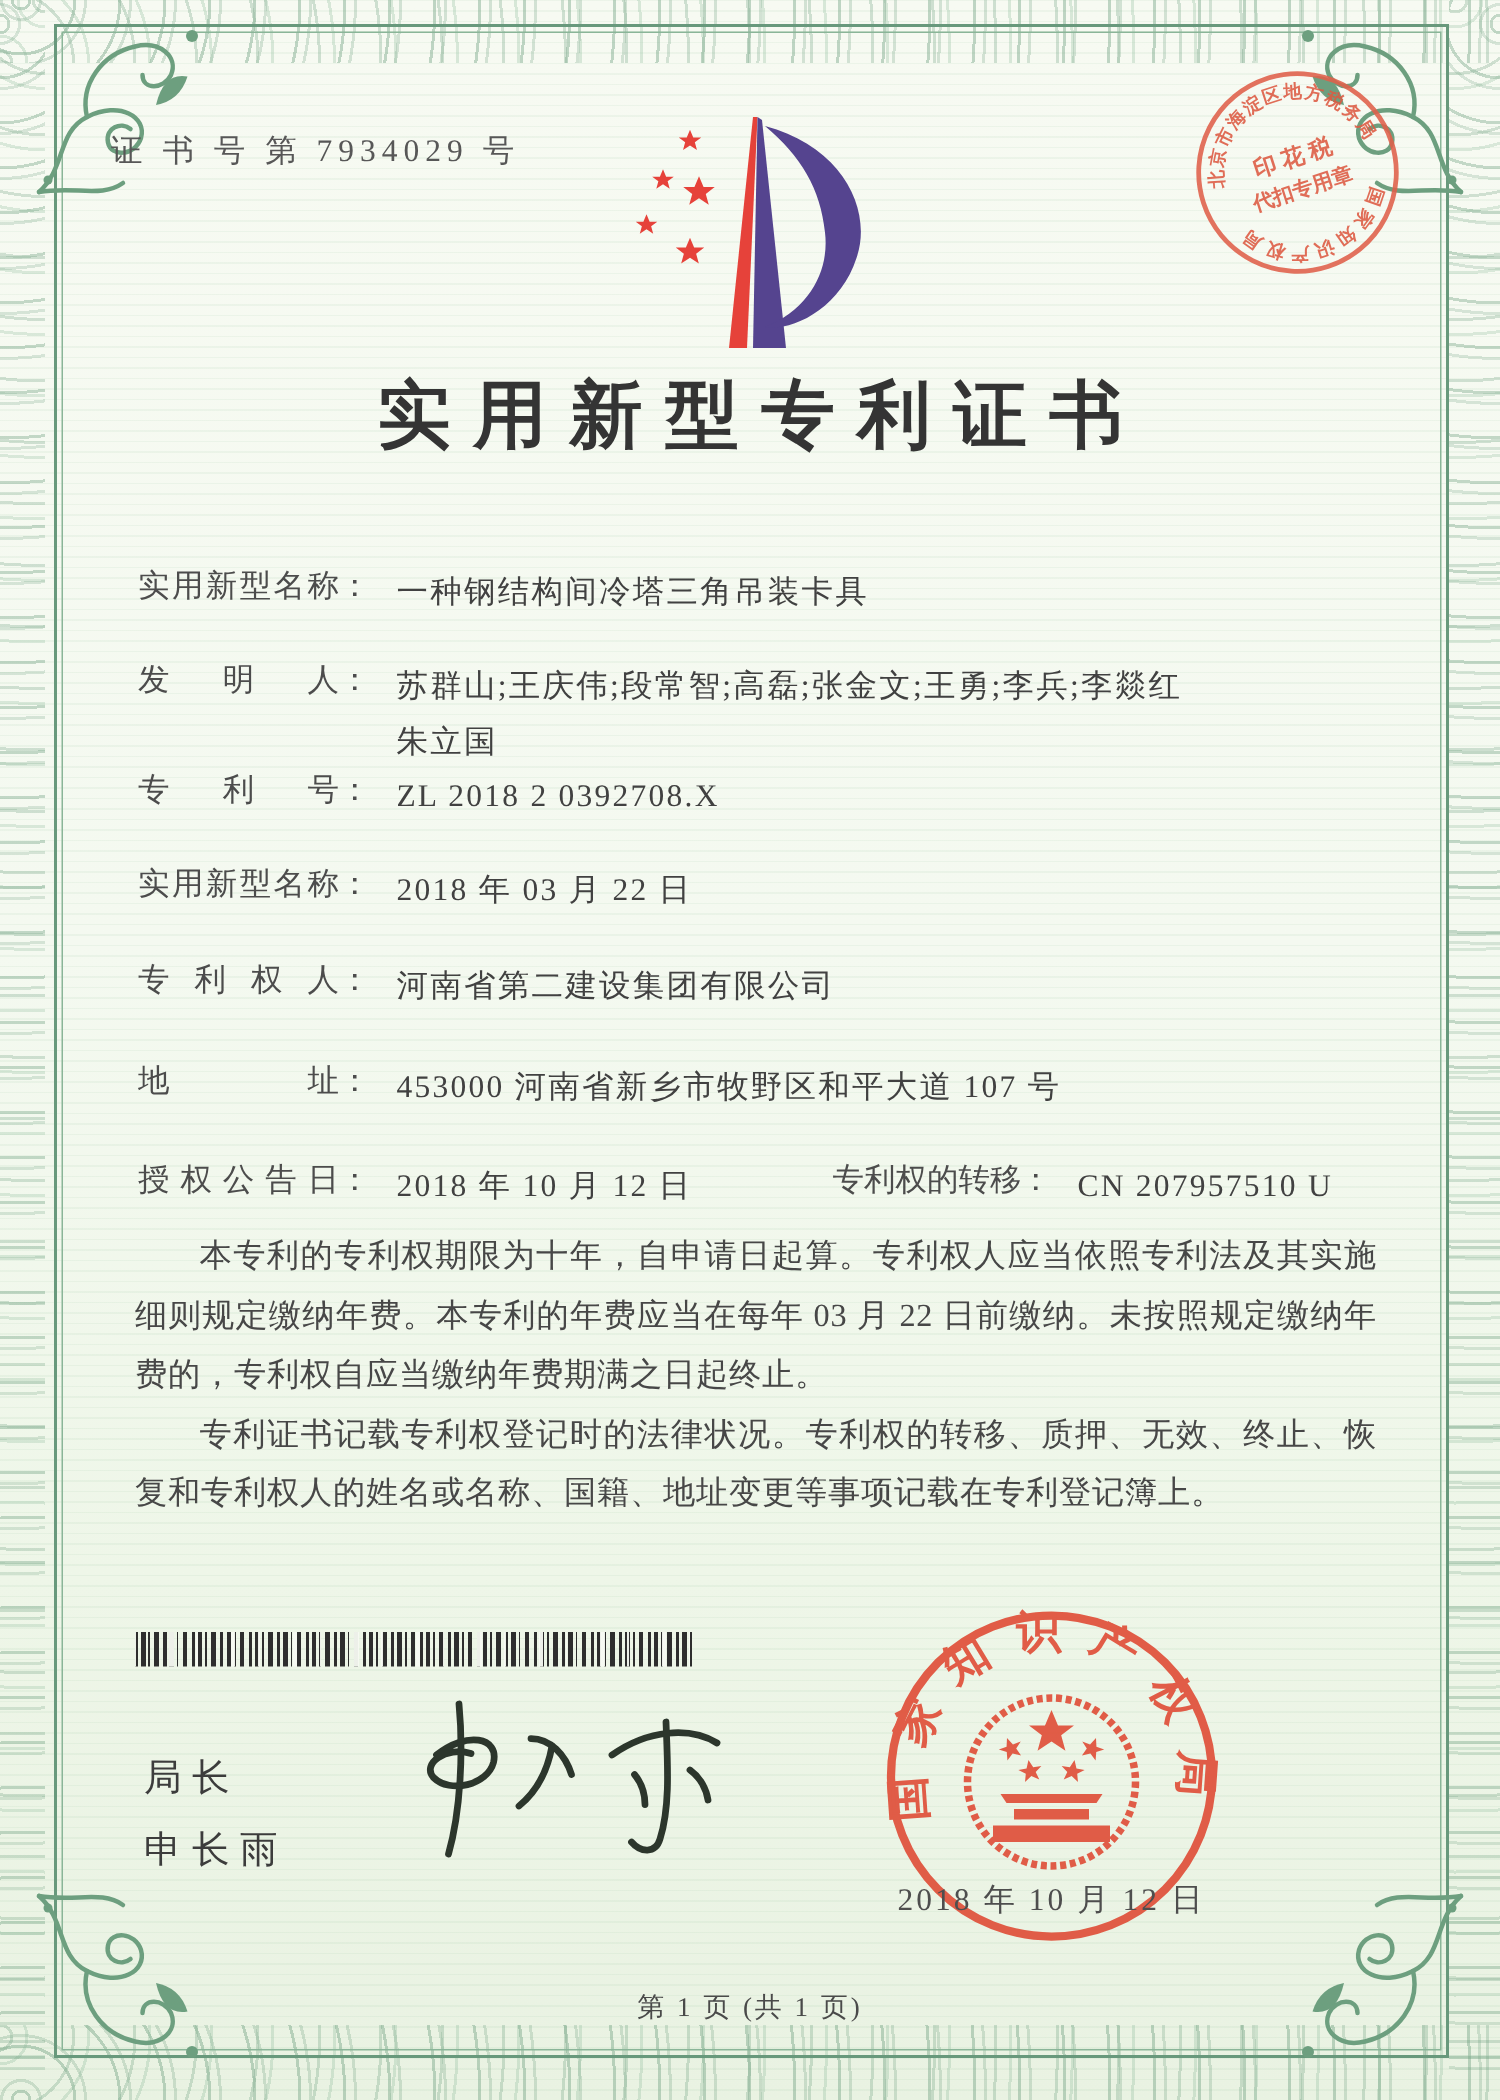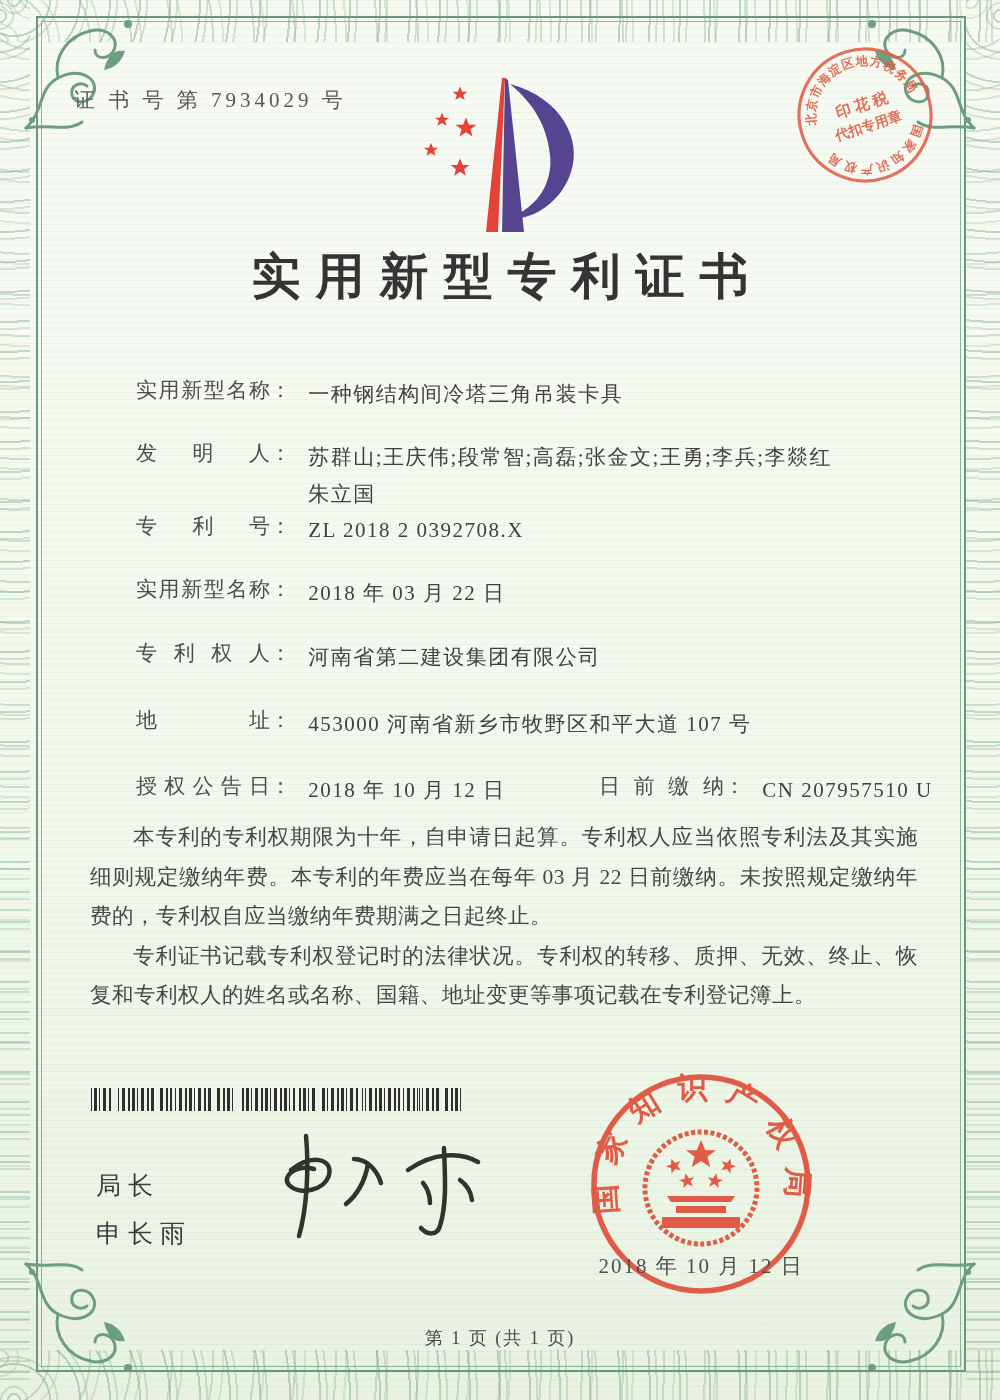--- a/index.html
+++ b/index.html
@@ -60,21 +60,21 @@
   .title{
     position:absolute;left:0;top:244px;width:100%;
     text-align:center;font-size:49px;font-weight:700;color:#343434;
     letter-spacing:15px;text-indent:15px;
   }
 
   .fields{position:absolute;left:92px;top:376px;width:830px;font-size:21px;}
   .frow{position:absolute;left:0;white-space:nowrap;}
   .lbl{
     display:inline-block;width:134px;vertical-align:top;
-    text-align:justify;text-align-last:justify;color:#4c4c4c;margin-left:44px;
+    text-align:justify;text-align-last:justify;color:#4c4c4c;
   }
   .colon{display:inline-block;vertical-align:top;color:#4c4c4c;}
   .val{
     display:inline-block;vertical-align:top;margin-left:12px;
     color:#414141;letter-spacing:1.5px;white-space:pre-line;line-height:1.75;
   }
   .row-name{top:0;}
   .row-inv{top:63px;}
   .row-pno{top:136px;}
   .row-fdate{top:199px;}
@@ -203,21 +203,21 @@
       </div>
       <div class="frow row-addr">
         <span class="lbl">地址</span><span class="colon">：</span>
         <span class="val">453000 河南省新乡市牧野区和平大道 107 号</span>
       </div>
       <div class="frow row-gdate">
         <span class="lbl">授权公告日</span><span class="colon">：</span>
         <span class="val">2018 年 10 月 12 日</span>
       </div>
       <div class="row-gno">
-        <span class="lbl">日前缴纳</span><span class="colon">：</span>
+        <span class="lbl">专利权的转移</span><span class="colon">：</span>
         <span class="val">CN 207957510 U</span>
       </div>
     </div>
 
     <div class="body-text">
       <p>本专利的专利权期限为十年，自申请日起算。专利权人应当依照专利法及其实施细则规定缴纳年费。本专利的年费应当在每年 03 月 22 日前缴纳。未按照规定缴纳年费的，专利权自应当缴纳年费期满之日起终止。</p>
       <p>专利证书记载专利权登记时的法律状况。专利权的转移、质押、无效、终止、恢复和专利权人的姓名或名称、国籍、地址变更等事项记载在专利登记簿上。</p>
     </div>
 
     <div class="barcode"></div>

